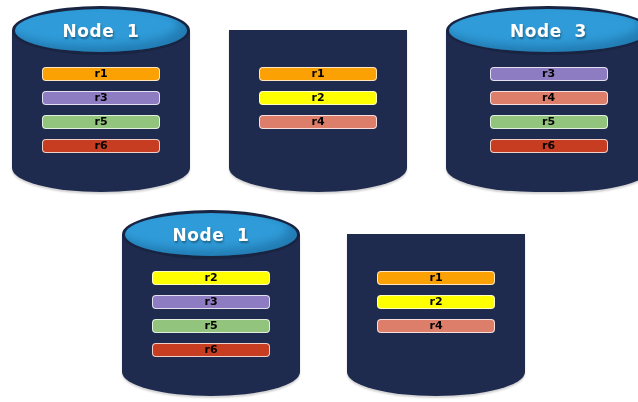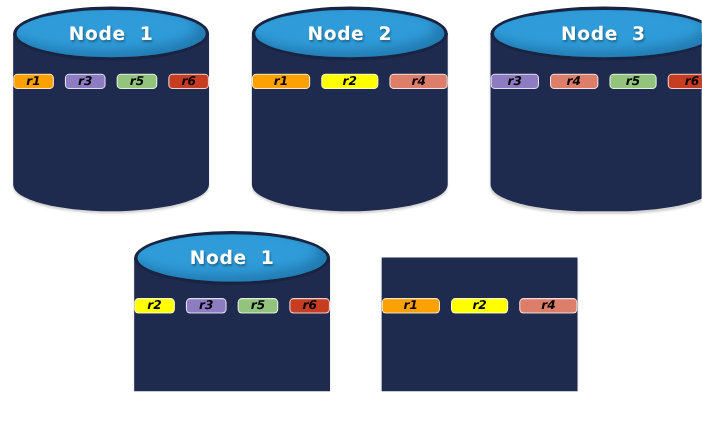--- a/index.html
+++ b/index.html
@@ -4,21 +4,21 @@
 <style>
   html, body {
     margin: 0;
     padding: 0;
     background: #FFFFFF;
     font-family: "DejaVu Sans", "Liberation Sans", sans-serif;
   }
   #canvas {
     position: relative;
     width: 638px;
-    height: 356px;
+    height: 402px;
     background: var(--bg, #FFFFFF);
     overflow: hidden;
   }
   .cylinder {
     position: absolute;
     width: 178px;
     height: 186px;
   }
   .pos-0 { left: 12px;  top: 6px; }
   .pos-1 { left: 229px; top: 6px; }
@@ -53,24 +53,23 @@
     font-weight: bold;
     white-space: pre;
     letter-spacing: 0.5px;
     text-shadow: 1px 2px 2px rgba(0,0,0,0.35);
   }
   .bars {
     position: absolute;
     left: 0; right: 0;
     top: 61px;
     display: flex;
-    flex-direction: row;
+    flex-direction: column;
     align-items: center;
     gap: 10px;
-    font-style: italic;
   }
   .bar {
     box-sizing: border-box;
     width: 118px;
     height: 14px;
     border-radius: 4px;
     border: 1px solid var(--bar-border, rgba(255,255,255,0.75));
     color: var(--bar-text, #000000);
     font-size: 11px;
     font-weight: bold;
@@ -91,23 +90,20 @@
       <div class="bars">
         <div class="bar" style="background: rgb(251, 161, 3);">r1</div>
         <div class="bar" style="background: rgb(142, 124, 195);">r3</div>
         <div class="bar" style="background: rgb(147, 196, 125);">r5</div>
         <div class="bar" style="background: rgb(198, 61, 34);">r6</div>
       </div>
     </div>
 
     <div class="cylinder pos-1">
       <div class="cyl-body"></div>
-      <div class="cyl-top">
-        <span class="cyl-title">Node  2</span>
-      </div>
       <div class="bars">
         <div class="bar" style="background: rgb(251, 161, 3);">r1</div>
         <div class="bar" style="background: rgb(255, 255, 0);">r2</div>
         <div class="bar" style="background: rgb(221, 126, 107);">r4</div>
       </div>
     </div>
 
     <div class="cylinder pos-2">
       <div class="cyl-body"></div>
       <div class="cyl-top">

